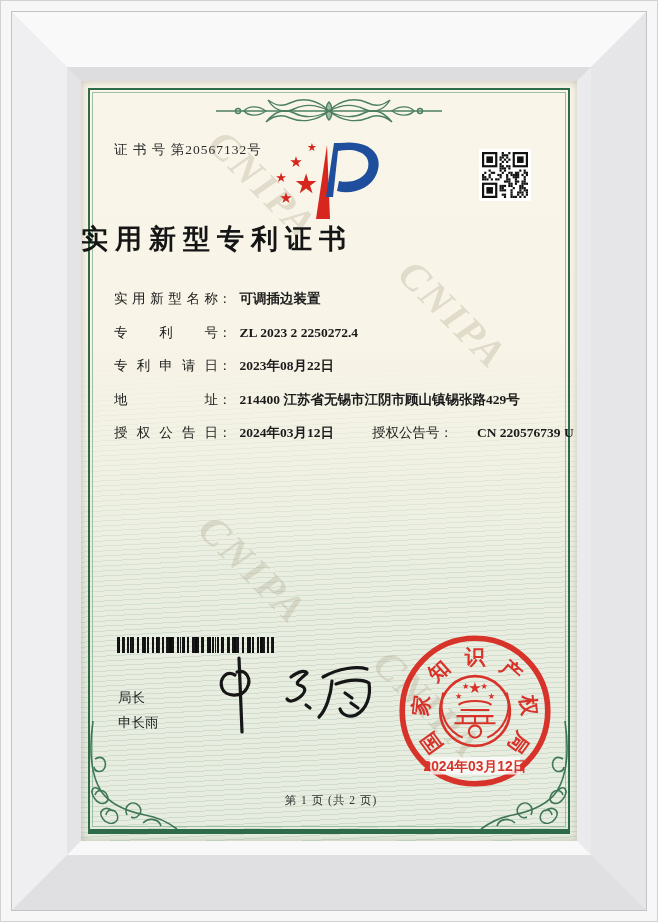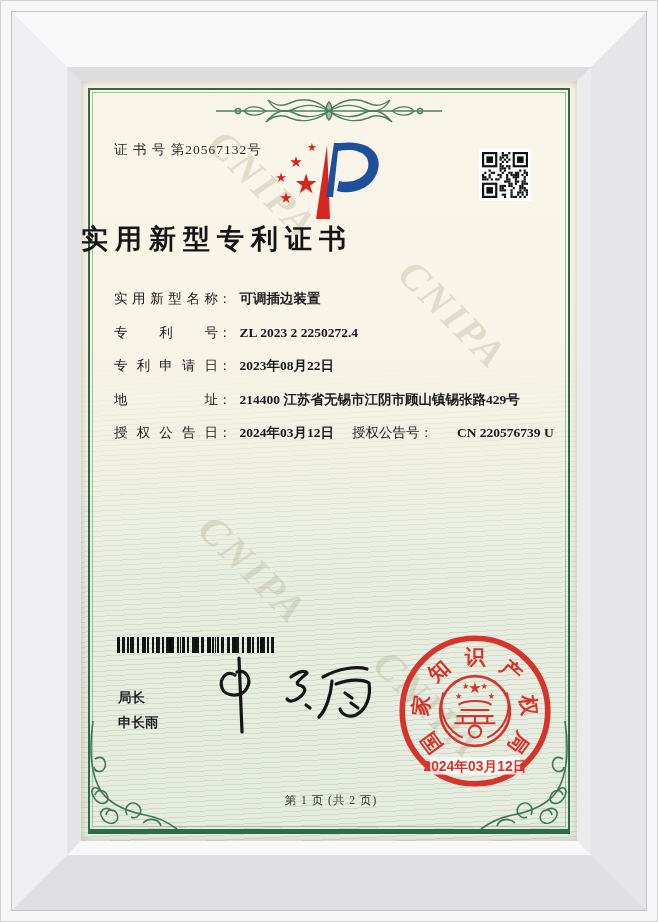--- a/index.html
+++ b/index.html
@@ -80,38 +80,38 @@
   }
 
   .fields{ position:absolute; left:33px; right:30px; top:208px; }
   .field-row{ margin-bottom:14.5px; font-size:13.5px; line-height:19px; color:#2a2a2a; white-space:nowrap; }
   .flabel{
     display:inline-block; width:104px; vertical-align:top;
     text-align:justify; text-align-last:justify; color:#222;
   }
   .fval{ font-weight:600; color:#1b1b1b; margin-left:8px; }
   .fval2{ font-weight:600; color:#1b1b1b; margin-left:24px; }
-  .flabel2{ margin-left:18px; color:#222; }
+  .flabel2{ margin-left:38px; color:#222; }
 
   .body-text{ position:absolute; left:33px; right:33px; top:431px; }
   .body-text p{
     font:italic 400 12.5px "Liberation Serif",serif; color:#252525;
     line-height:19.5px; text-indent:2em; text-align:justify; margin-bottom:5px;
   }
 
   .barcode{
     position:absolute; left:36px; top:556px; width:157px; height:16px;
     background:
       repeating-linear-gradient(90deg,#141414 0 2px,transparent 2px 5px),
       repeating-linear-gradient(90deg,#1d1d1d 0 1px,transparent 1px 7px),
       repeating-linear-gradient(90deg,#0c0c0c 0 3px,transparent 3px 13px);
   }
 
   .signer{ position:absolute; left:37px; top:604px;
-    font-family:"Liberation Sans","DejaVu Sans",sans-serif; font-weight:700;
+    font-family:"Liberation Sans","DejaVu Sans",sans-serif; font-weight:400;
     font-size:13.5px; color:#1e1e1e; line-height:25px; }
   .signature{ position:absolute; left:118px; top:572px; }
 
   .seal{ position:absolute; left:312px; top:548px; opacity:.93; }
 
   .footer-page{
     position:absolute; left:4px; right:0; top:712px; text-align:center;
     font-size:11.5px; letter-spacing:1px; color:#333;
   }
 </style>

